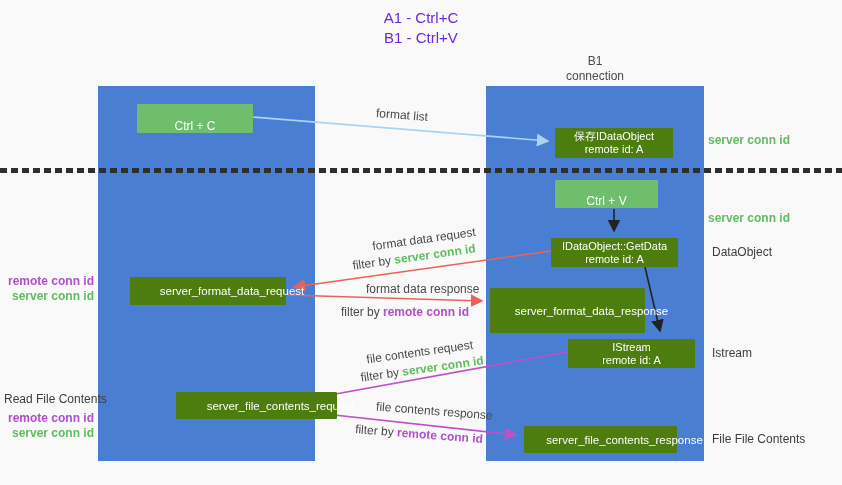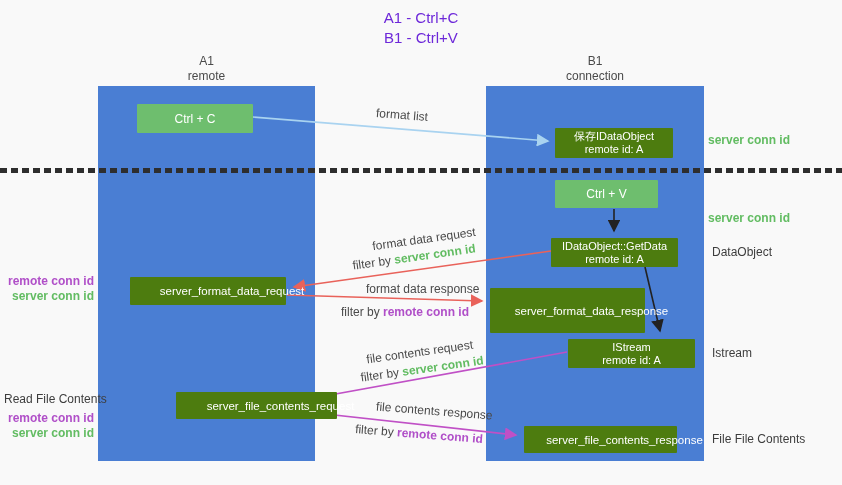--- a/index.html
+++ b/index.html
@@ -21,21 +21,21 @@
   }
   .divider {
     position:absolute; left:0; top:168px; width:842px; height:5px; z-index:2;
     background:repeating-linear-gradient(90deg,#2e2e2e 0 7px,transparent 7px 11px);
   }
   svg.arrows { position:absolute; left:0; top:0; z-index:3; pointer-events:none; }
   .node {
     position:absolute; display:flex; align-items:center; justify-content:center;
     color:#fff; font-size:12px; text-align:center; z-index:4; border-radius:1px;
   }
-  .node.green { background:#6ebe6e; }
+  .node.green { background:#6ebe6e;align-items:flex-end; }
   .node.orange { background:#4d7c0f; }
   .node.two-line { flex-direction:column; font-size:11px; line-height:13px; }
   .node.small-text { font-size:11.5px;padding-left:48px; }
   .alabel { position:absolute; font-size:12px; color:#4a4a4a; white-space:nowrap; z-index:5; }
   .tilt-up { transform:rotate(-8deg); }
   .tilt-dn { transform:rotate(4.5deg); }
   .green-key { color:#62bc62; font-weight:bold; }
   .purple-key { color:#b04fc8; font-weight:bold; }
   .side-label { position:absolute; font-size:12px; color:#3d3d3d; white-space:nowrap; z-index:5; }
   .side-green { color:#62bc62; font-weight:bold; }
@@ -46,24 +46,20 @@
 </head>
 <body>
 
 <div class="canvas">
 
   <div class="title">
     <div>A1 - Ctrl+C</div>
     <div>B1 - Ctrl+V</div>
   </div>
 
-  <div class="lane-header" style="left:98px;width:217px;">
-    <div>A1</div>
-    <div>remote</div>
-  </div>
   <div class="lane-header" style="left:486px;width:218px;">
     <div>B1</div>
     <div>connection</div>
   </div>
 
   <div class="lane" style="left:98px;width:217px;"></div>
   <div class="lane" style="left:486px;width:218px;"></div>
 
   <div class="divider"></div>
 

